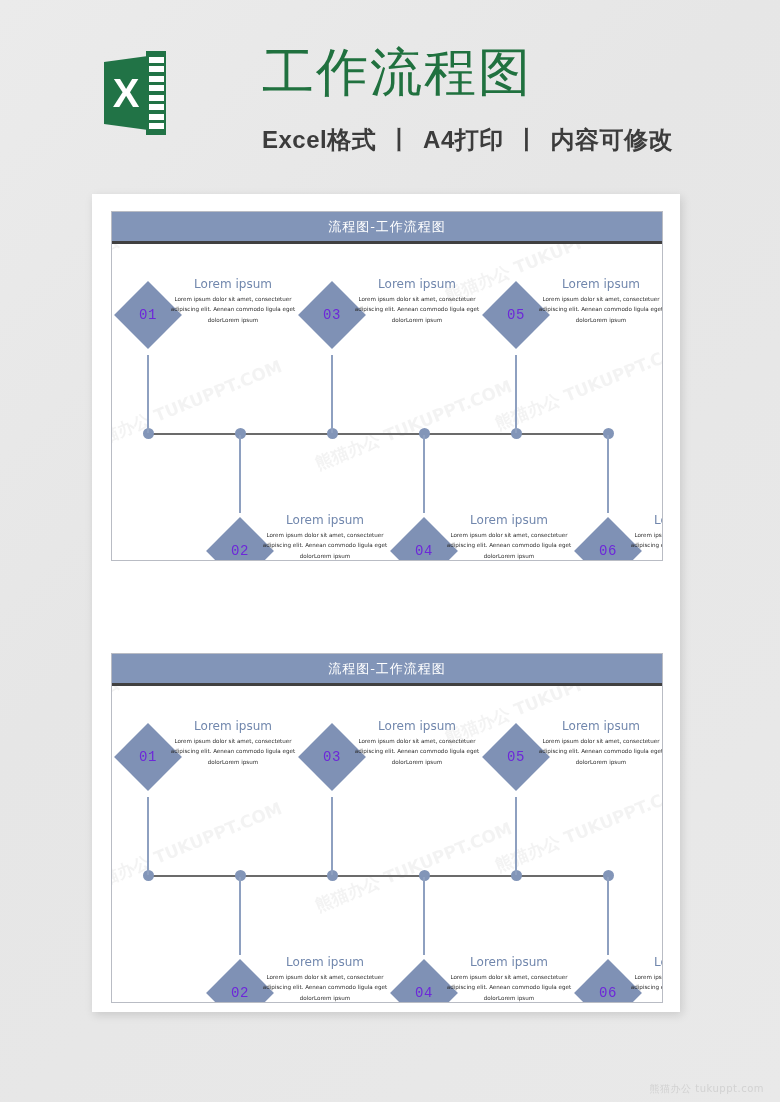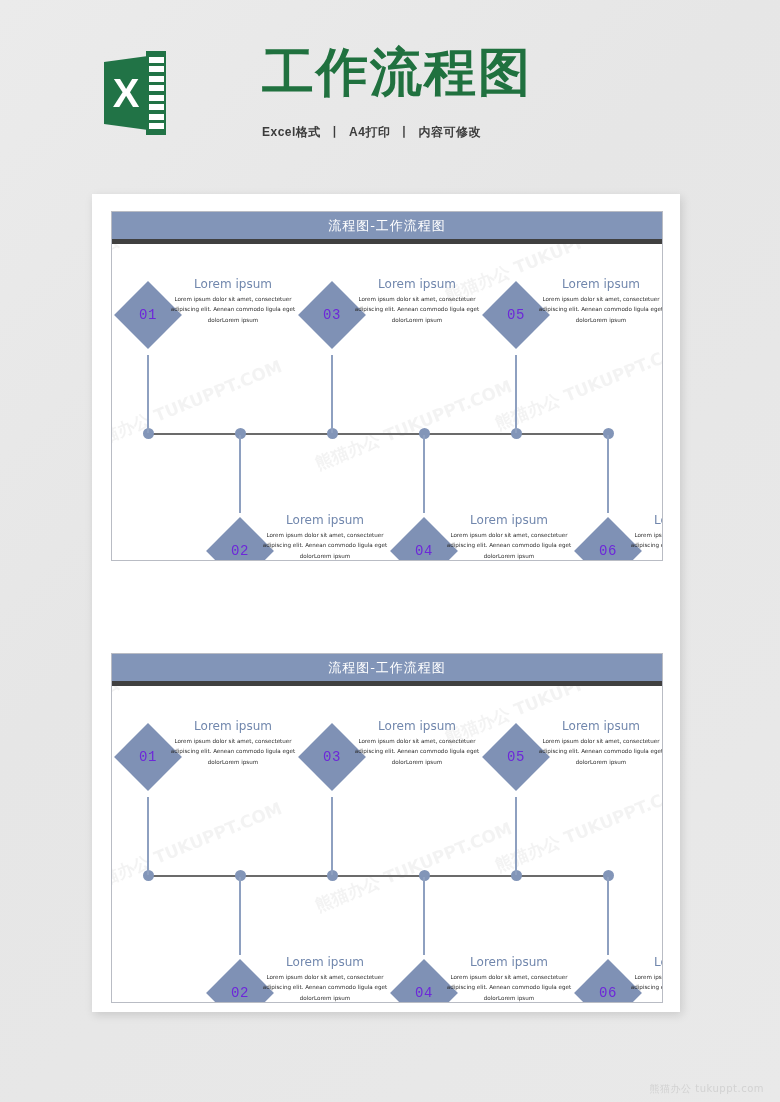--- a/index.html
+++ b/index.html
@@ -68,31 +68,31 @@
   .excel-icon .doc-grid i {
     display: block;
     height: 6px;
     background: #ffffff;
   }
 
   .banner-title {
     position: absolute;
     left: 262px; top: 44px;
     font-size: 52px;
-    font-weight: bold;
+    font-weight: normal;
     color: #20713f;
     letter-spacing: 2px;
     line-height: 1.1;
     white-space: nowrap;
   }
 
   .banner-sub {
     position: absolute;
     left: 262px; top: 124px;
-    font-size: 12px;
+    font-size: 24px;
     font-weight: bold;
     color: #3c3c3c;
     letter-spacing: 0.5px;
     white-space: nowrap;
   }
   .banner-sub .sep {
     color: #3c3c3c;
     padding: 0 4px;
     font-weight: bold;
   }
@@ -114,21 +114,21 @@
     border: 1px solid #b9bcc4;
     background: #ffffff;
   }
   .card.card-1 { top: 17px;  height: 350px; }
   .card.card-2 { top: 459px; height: 350px; }
 
   .card-header {
     position: relative;
     height: 32px;
     background: #8295b8;
-    border-bottom: 5px solid #404040;
+    border-bottom: 3px solid #404040;
     display: flex;
     align-items: center;
     justify-content: center;
   }
   .card-header-title {
     font-size: 13px;
     color: #ffffff;
     letter-spacing: 1px;
     font-family: "DejaVu Sans", sans-serif;
   }

